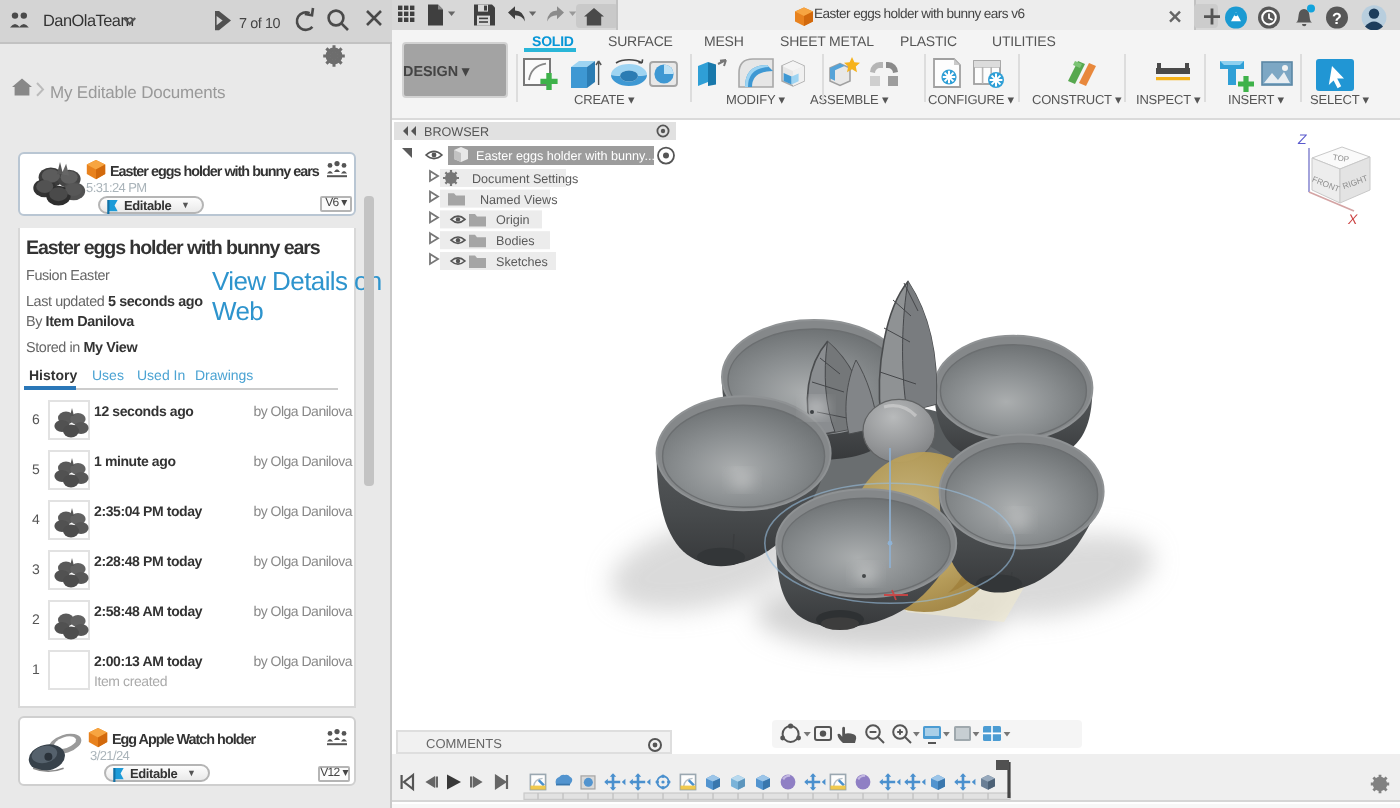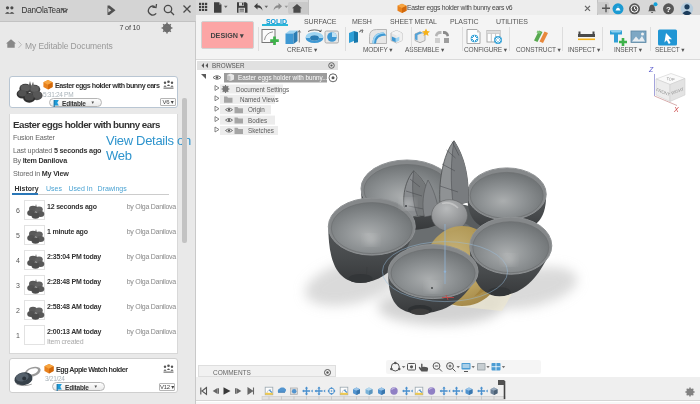--- a/index.html
+++ b/index.html
@@ -4,21 +4,21 @@
 <style>
 * { margin:0; padding:0; box-sizing:border-box; }
 html,body { width:700px; height:404px; overflow:hidden; font-family:"Liberation Sans", sans-serif; background:#fff; }
 .abs { position:absolute; }
 #stage { position:relative; width:700px; height:404px; background:#fff; overflow:hidden; }
 
 
 #lpanel { left:0; top:0; width:196px; height:404px; background:#e9e9e9; border-right:1px solid #c9c9c9;}
 #lp-head { left:0; top:0; width:196px; height:22px; background:#d4d4d4; border-bottom:1px solid #c2c2c2; }
 #lp-team { left:21.5px; top:6px; font-size:8.2px; color:#333; letter-spacing:-0.25px; }
-#lp-count { left:119.5px; top:7px; font-size:7.2px; color:#444; letter-spacing:-0.2px;margin-top:16px; }
+#lp-count { left:119.5px; top:7px; font-size:7.2px; color:#444; letter-spacing:-0.2px; }
 #crumb { left:25px; top:40.5px; font-size:8.5px; color:#999; letter-spacing:-0.1px; }
 
 .card { position:absolute; left:9px; width:169px; background:#fff; border:1px solid #b9c6d3; border-radius:3px; }
 #card1 { top:76px; height:32px; }
 #card2 { top:358px; height:35px; border-color:#cfcfcf; }
 .ctitle { position:absolute; left:45px; top:3.5px; font-size:7.2px; font-weight:bold; color:#333; white-space:nowrap; letter-spacing:-0.5px; }
 .ctime { position:absolute; left:33px; top:13.5px; font-size:6.5px; color:#aab4ba; letter-spacing:-0.3px;}
 .pill { position:absolute; left:39px; top:20.5px; width:53px; height:9px; border:1px solid #b5b5b5; border-radius:5px; background:linear-gradient(#fdfdfd,#eaeaea); font-size:6.5px; font-weight:bold; color:#333; }
 .pill .ptxt { position:absolute; left:12px; top:1px; letter-spacing:-0.2px;}
 .pcar { position:absolute; font-size:4.5px; color:#555; }
@@ -48,21 +48,21 @@
 
 #mainapp { left:196px; top:0; width:504px; height:404px; background:#fff; }
 #qat { left:0; top:0; width:504px; height:15px; background:#d8d8d8; }
 #homebtn { left:92px; top:1.5px; width:21px; height:12.5px; background:#c9c9c9; border-radius:2px; }
 #doctab { left:112px; top:0; width:290px; height:15px; background:#ededed; border-left:1px solid #c2c2c2; border-right:1px solid #c2c2c2; }
 #doctab .dtxt { position:absolute; left:98px; top:4px; font-size:6.8px; color:#444; white-space:nowrap; letter-spacing:-0.28px; }
 #plusbtn { left:401px; top:1.5px; width:12px; height:12.5px; background:#cccccc; border-radius:2px; }
 
 #ribbon { left:0; top:15px; width:504px; height:45px; background:#f4f4f4; border-bottom:1px solid #dadada; }
 .rtab { position:absolute; top:17.5px; font-size:7px; color:#555; letter-spacing:-0.1px; }
-#designbtn { left:4.5px; top:20.5px; width:53px; height:28px; background:#fca5a5; border:1px solid #d2d2d2; border-radius:2px; font-size:7.2px; font-weight:bold; color:#444; text-align:center; line-height:28px; }
+#designbtn { left:4.5px; top:20.5px; width:53px; height:28px; background:#a3a3a3; border:1px solid #d2d2d2; border-radius:2px; font-size:7.2px; font-weight:bold; color:#444; line-height:28px; }
 .glabel { position:absolute; top:46px; font-size:6.5px; color:#555; white-space:nowrap; letter-spacing:-0.1px;}
 .gsep { position:absolute; top:27px; width:1px; height:24px; background:#ddd; }
 
 #canvas { left:0; top:60px; width:504px; height:317px; background:#fff; }
 
 #comments { left:2px; top:364.5px; width:138px; height:12px; background:#f1f1f1; border:1px solid #dedede; font-size:6.5px; color:#666; }
 
 #timeline { left:0; top:377px; width:504px; height:24px; background:#efefef; border-bottom:1px solid #d5d5d5; }
 #tlbottom { left:0; top:402px; width:504px; height:2px; background:#f7f7f7; }
 </style>

